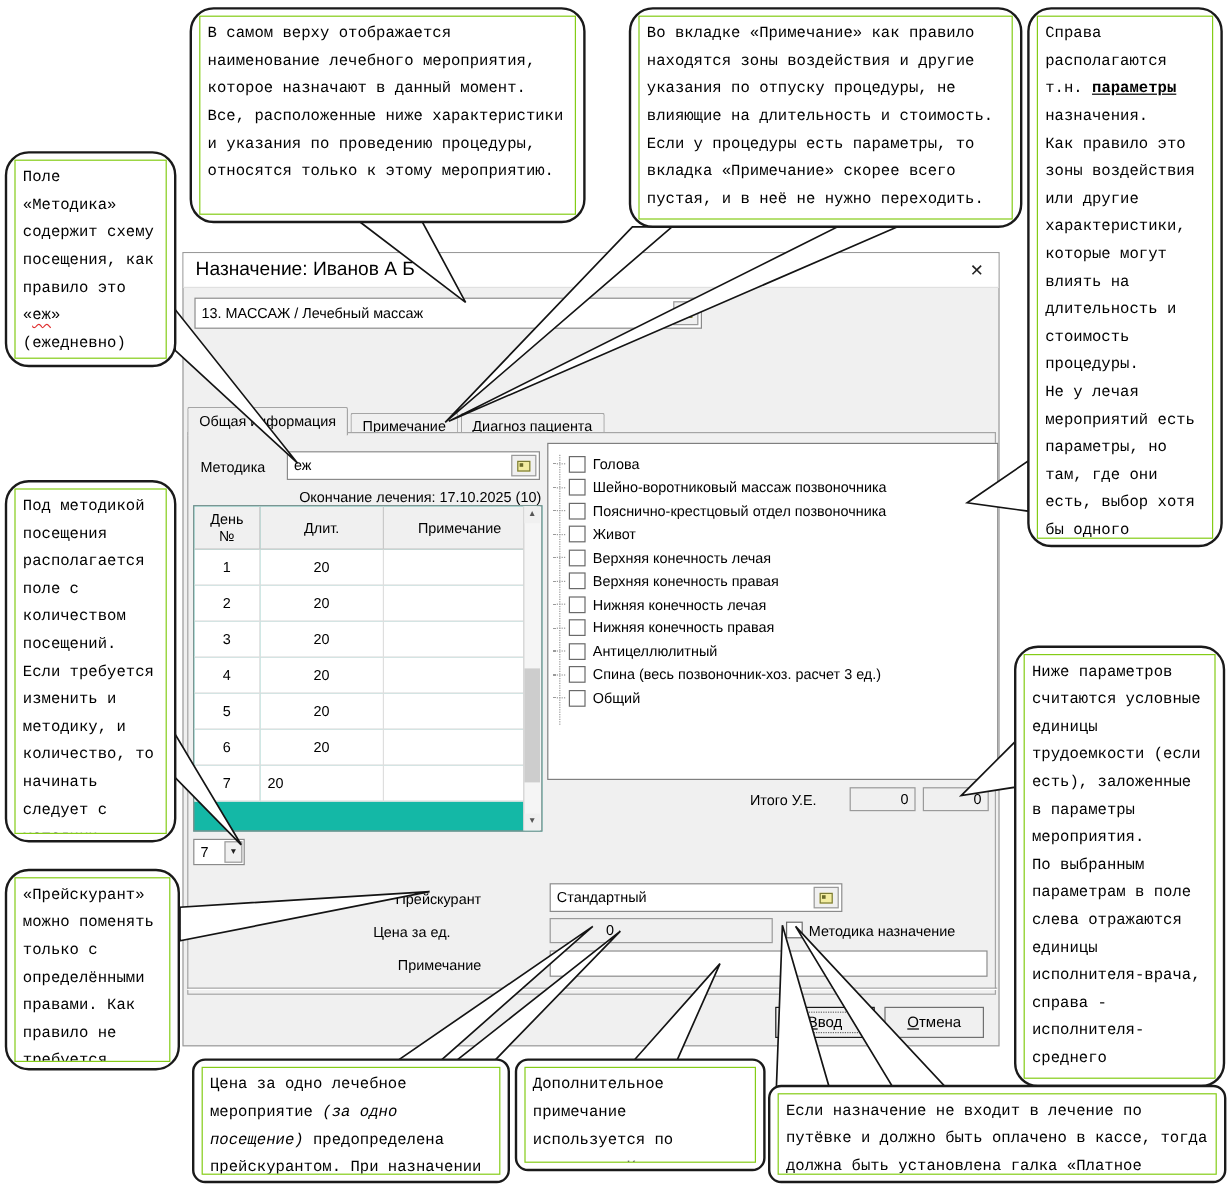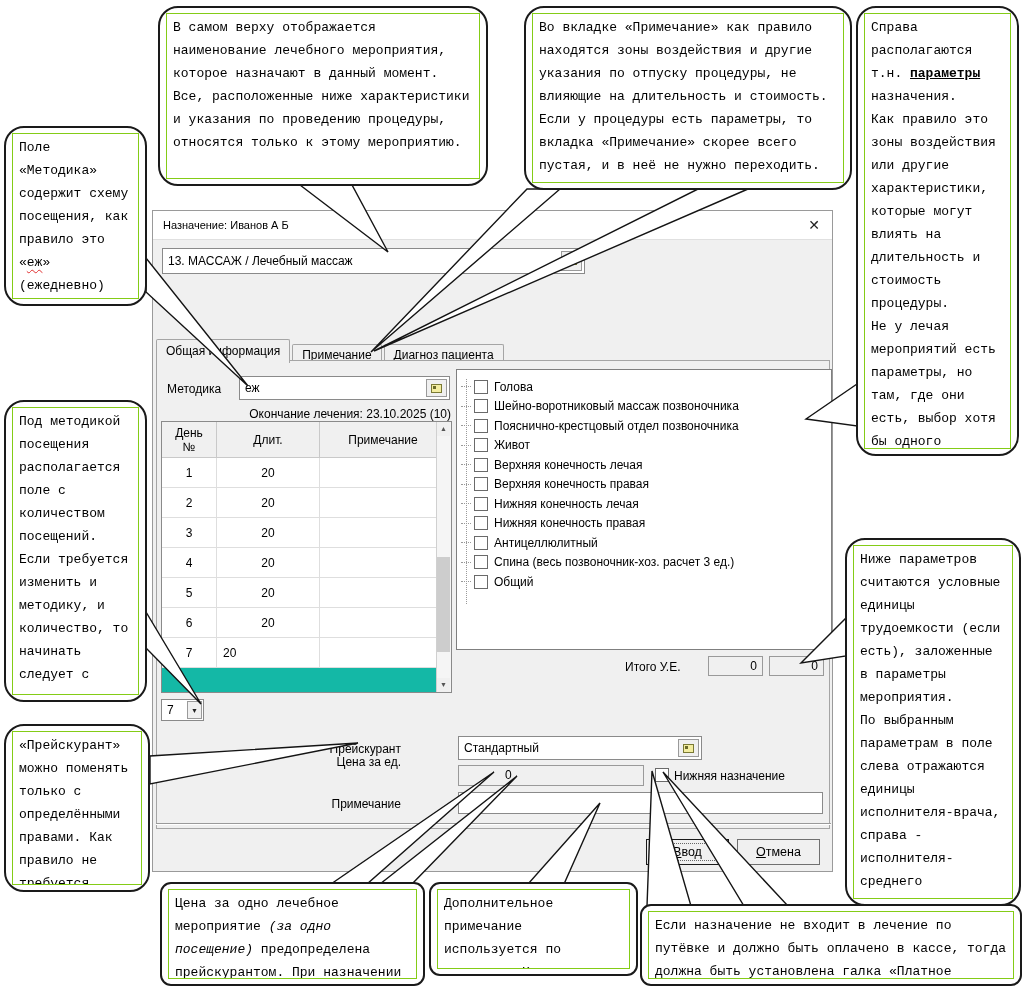--- a/index.html
+++ b/index.html
@@ -3,21 +3,21 @@
 <meta charset="utf-8">
 <style>
   html,body{margin:0;padding:0;background:#fff;}
   #stage{position:relative;width:1024px;height:990px;background:#fff;overflow:hidden;
          font-family:"Liberation Sans",sans-serif;color:#000;}
   
   #dlg{position:absolute;left:152px;top:210px;width:681px;height:662px;
        background:#f0f0f0;border:1px solid #9a9a9a;box-sizing:border-box;z-index:1;}
   #titlebar{position:absolute;left:0;top:0;right:0;height:28px;background:#ffffff;
             border-bottom:1px solid #e0e0e0;}
-  #title{position:absolute;left:10px;top:0;line-height:28px;font-size:11px;}
+  #title{position:absolute;left:10px;top:0;line-height:28px;font-size:16px;}
   #closex{position:absolute;right:4px;top:0;width:28px;height:28px;text-align:center;
           line-height:28px;font-size:14px;color:#222;cursor:default;}
   .field{position:absolute;background:#fff;border:1px solid #8a8a8a;box-sizing:border-box;
          font-size:12px;}
   .field .val{position:absolute;left:5px;top:0;right:26px;line-height:22px;white-space:nowrap;overflow:hidden;}
   .picker{position:absolute;right:2px;top:2px;bottom:2px;width:21px;background:#f0f0f0;
           border:1px solid #9a9a9a;box-sizing:border-box;}
   .picker .pg{position:absolute;left:4px;top:4px;width:11px;height:9px;background:#f3eda0;
           border:1px solid #7a7a35;box-sizing:border-box;}
   .picker .pg::after{content:"";position:absolute;left:1px;top:1px;width:3px;height:3px;background:#6b6b2a;}
@@ -115,21 +115,21 @@
     <div id="tabs"><div class="tab active">Общая информация</div><div class="tab">Примечание</div><div class="tab">Диагноз пациента</div></div>
     <div id="tabpage"></div>
 
     <span class="lbl" style="left:14px;top:171px;z-index:3">Методика</span>
     <div id="combo-met" class="field">
       <span class="val">еж</span>
       <span class="picker">
           <span class="pg"></span>
         </span>
     </div>
-    <span class="lbl" id="endtxt">Окончание лечения: 23.10.2025 (10)</span>
+    <span class="lbl" id="endtxt">Окончание лечения: 17.10.2025 (10)</span>
 
     <div id="tblwrap">
       <table class="sched">
         <thead id="sched-head">
             <tr>
               <th style="width: 52px;">День<br>№</th>
               <th style="width: 100px;">Длит.</th>
               <th style="width: 124px;">Примечание</th>
             </tr>
           </thead>
@@ -249,25 +249,25 @@
     <div class="ro" style="left:616px;top:445px;width:55px;height:20px;z-index:3">0</div>
 
     <span class="lbl" style="left:158px;top:531px;width:90px;text-align:right;z-index:3">Прейскурант</span>
     <div id="f-pricelist" class="field">
       <span class="val">Стандартный</span>
       <span class="picker">
           <span class="pg"></span>
         </span>
     </div>
 
-    <span class="lbl" style="left:158px;top:544px;width:90px;text-align:right;z-index:3">Цена за ед.</span>
+    <span class="lbl" style="left:158px;top:559px;width:90px;text-align:left;z-index:3">Цена за ед.</span>
     <div id="f-price">0</div>
 
     <span class="cb" style="left:502px;top:557px"></span>
-    <span class="lbl" style="left:521px;top:558px;z-index:3">Нижняя назначение</span>
+    <span class="lbl" style="left:521px;top:558px;z-index:3">Методика назначение</span>
 
     <span class="lbl" style="left:158px;top:586px;width:90px;text-align:right;z-index:3">Примечание</span>
     <div id="f-note" class="field">
       <span class="val"></span>
     </div>
 
     <div id="sep"></div>
     <div id="btn-ok" class="btn">Ввод</div>
     <div id="btn-cancel" class="btn">Отмена</div>
   </div>

